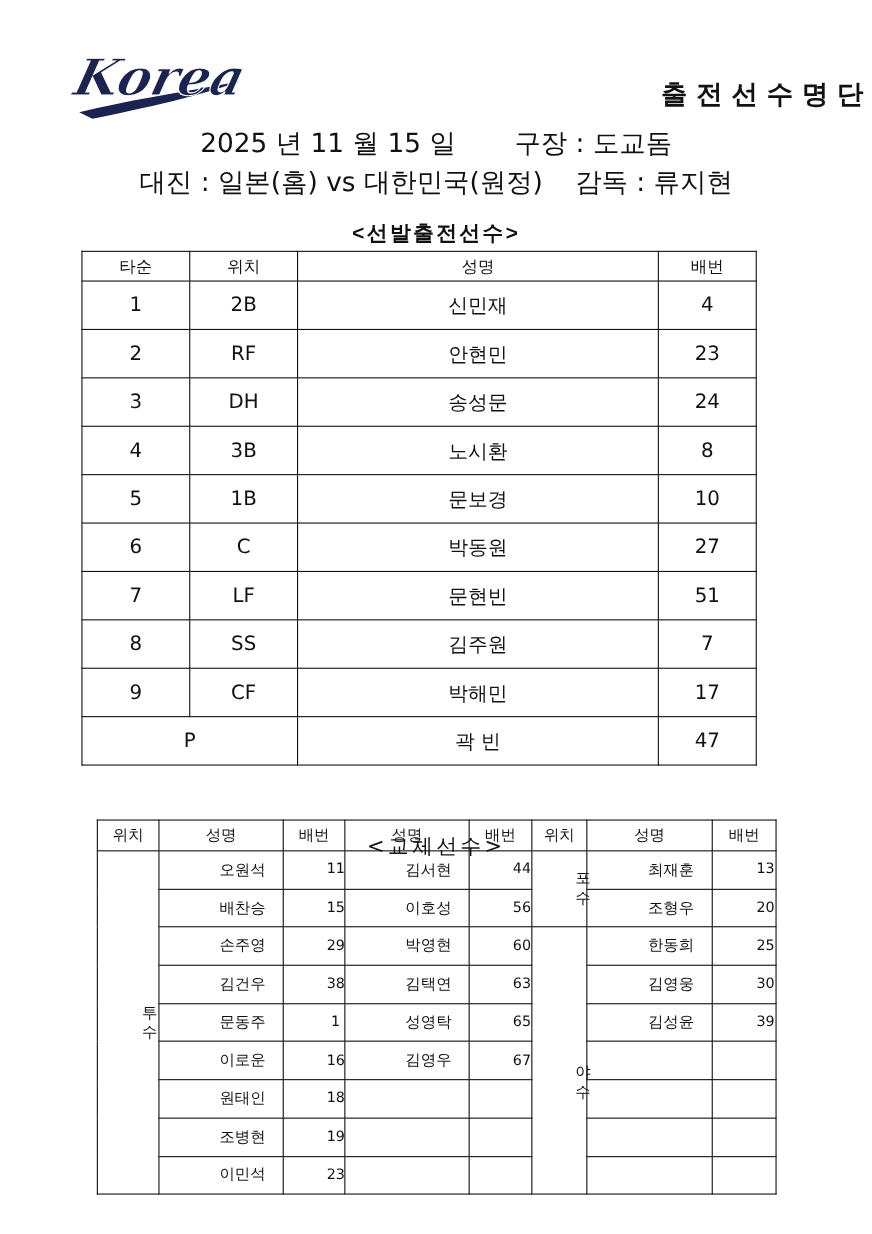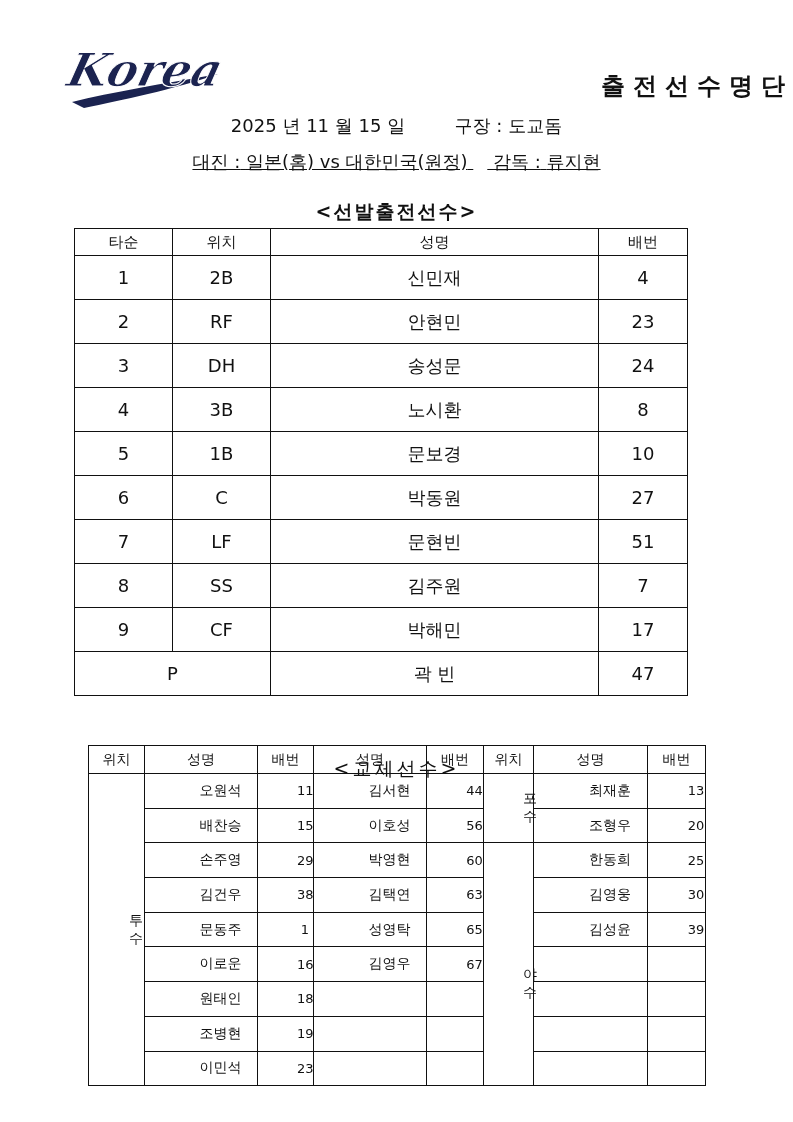--- a/index.html
+++ b/index.html
@@ -1,27 +1,27 @@
 <!DOCTYPE html>
 <html><head>
 <meta charset="utf-8">
 <style>
   html, body { margin:0; padding:0; background:#ffffff; }
   body { width:793px; height:1122px; position:relative; overflow:hidden;
          font-family:"DejaVu Sans", "Liberation Sans", sans-serif; color:#111; }
   .logo { position:absolute; left:62px; top:34px; width:160px; height:76px; }
   .title { position:absolute; left:0; width:793px; top:70px; text-align:right;
            font-size:24px; font-weight:bold; letter-spacing:8px; }
-  .subline { position:absolute; left:0; width:793px; text-align:center; font-size:18px; }
+  .subline { position:absolute; left:0; width:793px; text-align:center; font-size:24px; }
   .line1 { top:114px; }
-  .line2 { top:150px;text-decoration:underline; }
+  .line2 { top:150px; }
   .gap { display:inline-block; width:38px; }
   .gap2 { display:inline-block; width:14px; }
   .sec-title { position:absolute; left:0; width:793px; text-align:center; font-size:19px; }
-  .sec1 { top:199px; font-weight:bold; letter-spacing:2px; }
+  .sec1 { top:199px; font-weight:bold; letter-spacing:2px;font-family:Liberation Mono, monospace; }
   .sec2 { top:714px; letter-spacing:3px;margin-top:42px; }
   table { border-collapse:collapse; position:absolute; table-layout:fixed; }
   td, th { border:1.3px solid #111; text-align:center; vertical-align:middle; padding:0; font-weight:normal; }
   .t1 { left:74px; top:228px; width:613px; }
   .t1 th { height:26px; font-size:15px; }
   .t1 td { height:43px; font-size:18px; }
   .t2 { left:88px; top:745px; width:617px; }
   .t2 th { height:27px; font-size:14px; }
   .t2 td { height:33.7px; font-size:14px;padding-left:39px; }
   .num { font-size:13px !important; }

